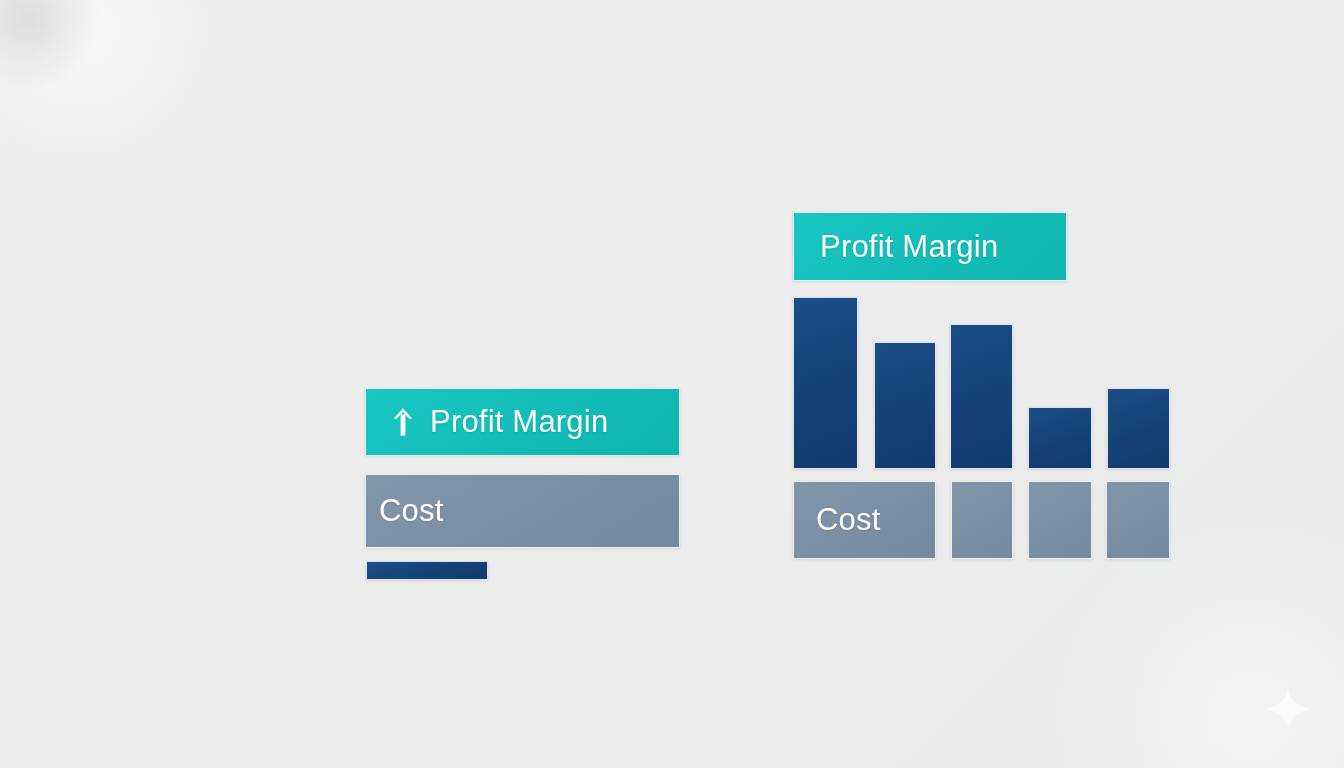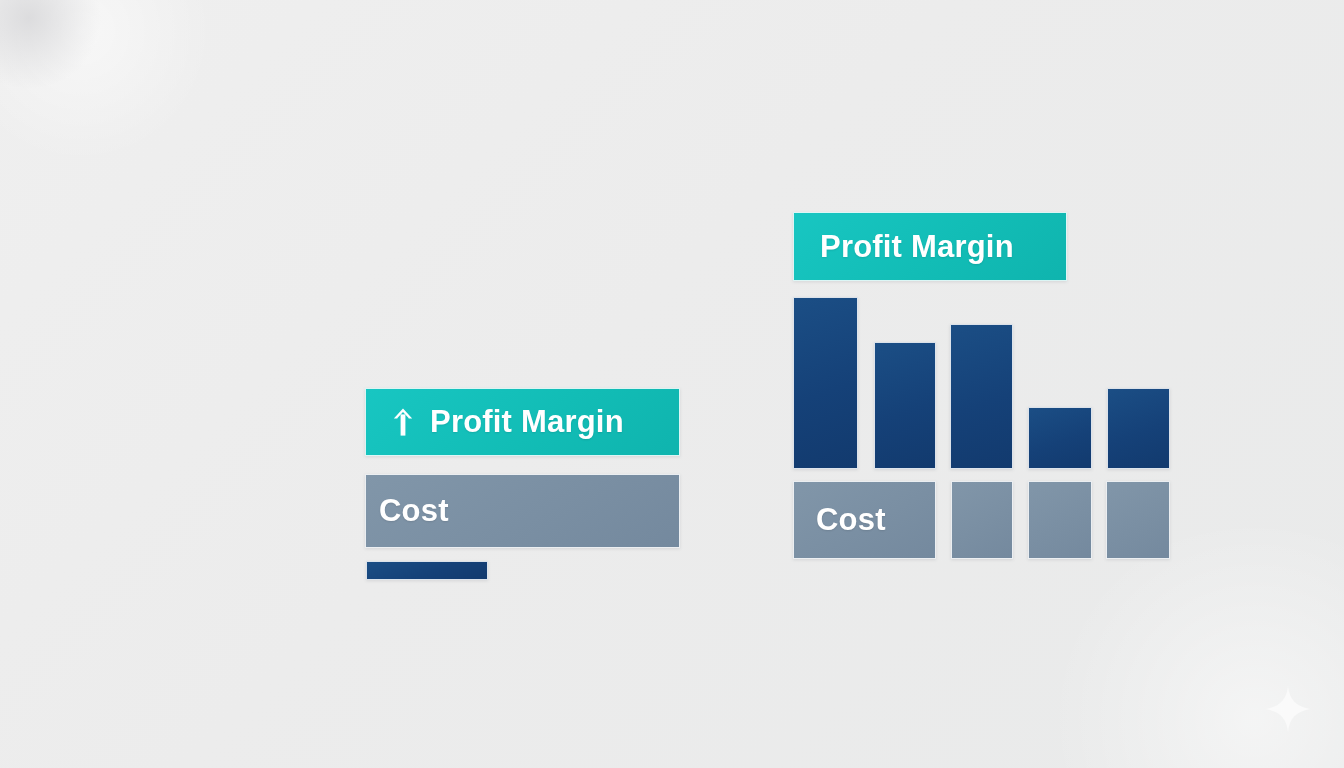--- a/index.html
+++ b/index.html
@@ -57,21 +57,21 @@
     background: linear-gradient(140deg, #18c6c2 0%, #12bdb6 55%, #0fb4ae 100%);
   }
   .bar-slate {
     background: linear-gradient(150deg, #8196a9 0%, #7a8fa3 55%, #74899e 100%);
     text-align: center;
   }
 
   .bar-label {
     position: absolute;
     color: #ffffff;
-    font-weight: 700;
+    font-weight: 400;
     letter-spacing: 0.2px;
     white-space: nowrap;
     text-shadow: 0 1px 2px rgba(0,0,0,0.10);
   }
 
   
   #revenue-bar {
     left: 153px; top: 203px;
     width: 192px; height: 377px;
   }

